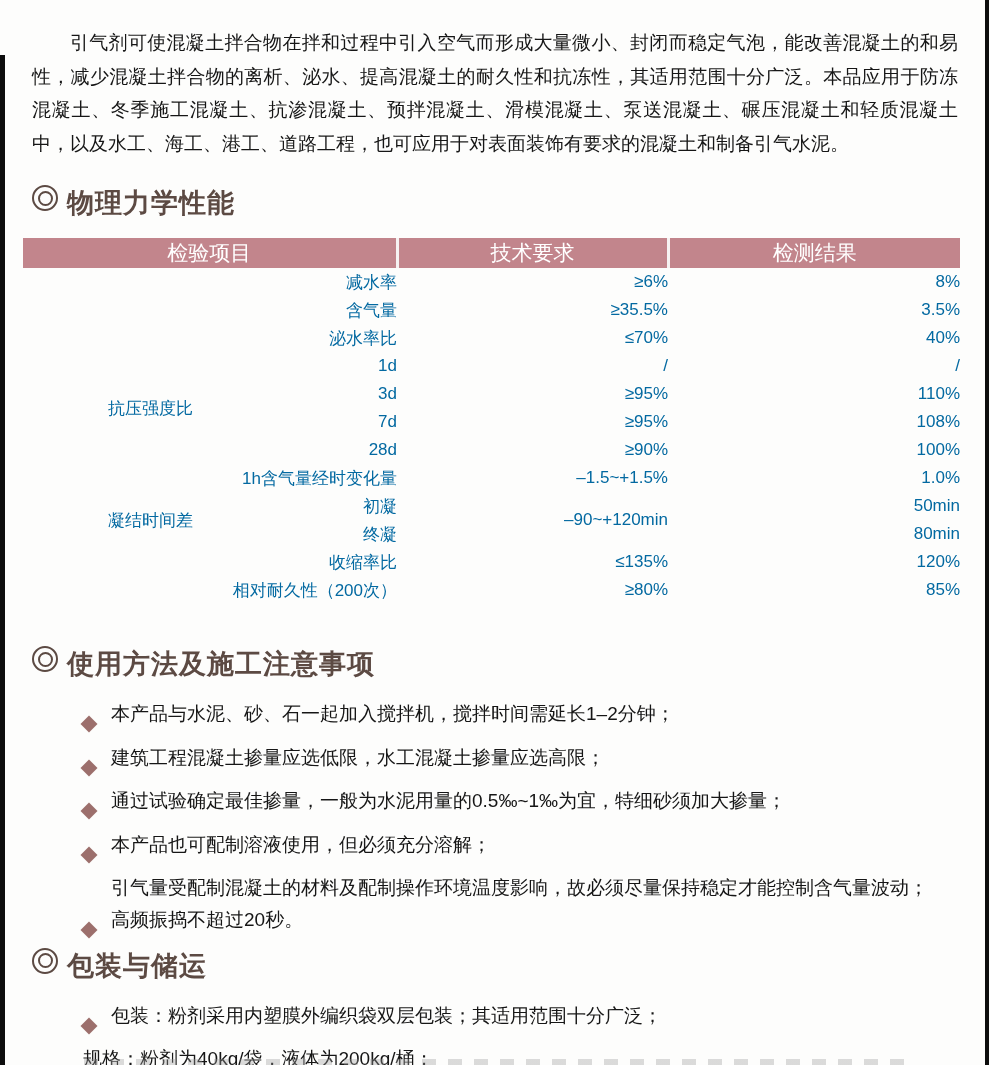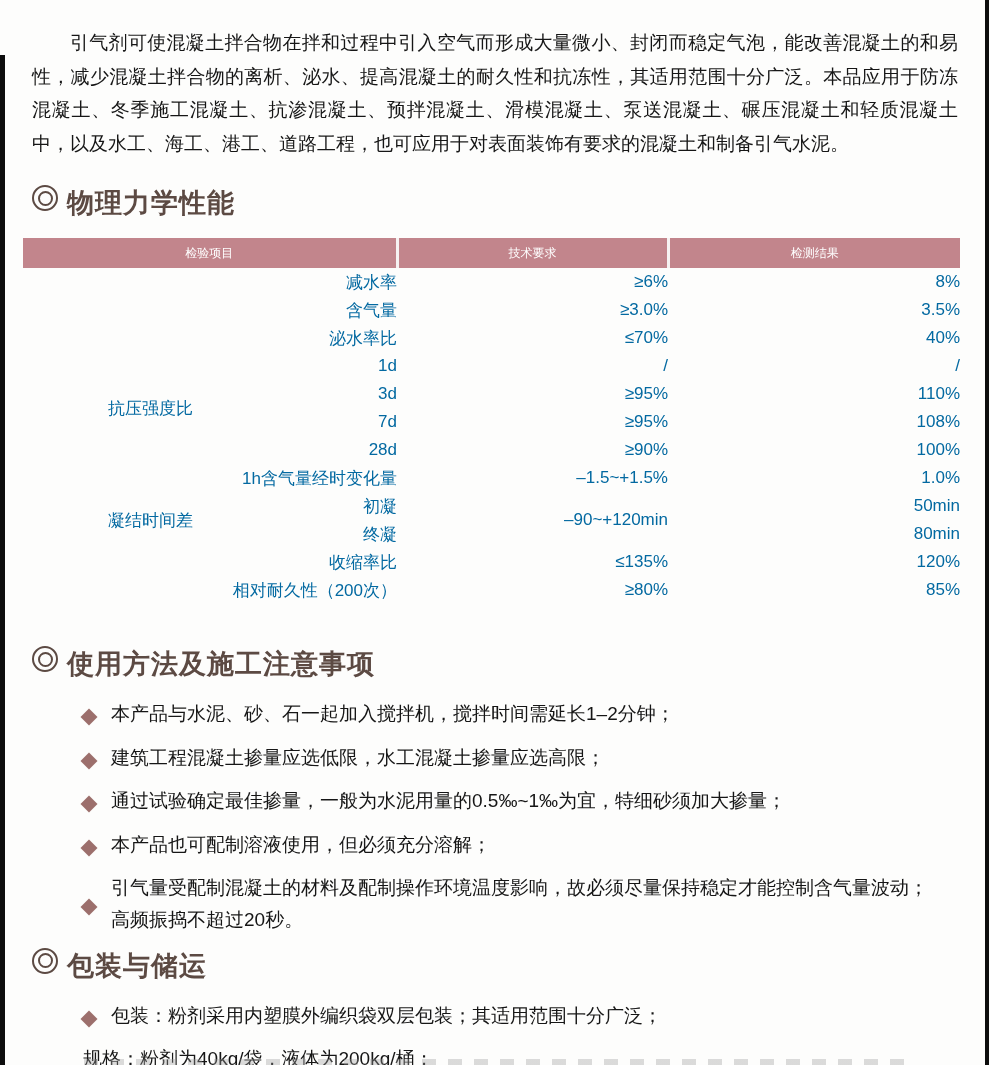--- a/index.html
+++ b/index.html
@@ -38,34 +38,34 @@
   }
   .bullseye .inner{width:11px;height:11px;border:2.5px solid #5c4a43;border-radius:50%;}
 
   
   table.spec{
     border-collapse:collapse;table-layout:fixed;
     width:937px;margin-left:-9px;margin-top:17px;
   }
   table.spec th{
     background:#c2858c;color:#ffffff;font-weight:normal;
-    font-size:12px;height:28px;text-align:center;
+    font-size:21px;height:28px;text-align:center;
   }
   table.spec th.sep{border-right:3px solid #f6f2f2;}
   table.spec td{
     font-size:17px;height:28px;text-align:right;vertical-align:middle;
     color:#0369a1;padding:0;
   }
   td.group-label{text-align:left;padding-left:45px;}
   td.age{text-align:left;padding-left:145px;}
   td.result{padding-left:38px;}
 
   
   .bullets{margin-top:16px;}
-  .bullet-row{display:flex;align-items:center;margin-left:51px;margin-bottom:11.5px;}
+  .bullet-row{display:flex;align-items:flex-end;margin-left:51px;margin-bottom:11.5px;}
   .diamond{
     width:12px;height:12px;background:#9c6f6c;transform:rotate(45deg);
     margin:6px 16px 0 0;flex:0 0 auto;
   }
   .bullet-text{font-size:19px;line-height:32px;color:#161616;}
 
   
   .cutoff{
     position:absolute;left:84px;bottom:0;height:6px;width:830px;
     overflow:hidden;opacity:.35;
@@ -103,21 +103,21 @@
       <th class="sep">技术要求</th>
       <th>检测结果</th>
     </tr>
     <tr>
       <td colspan="2">减水率</td>
       <td>≥6%</td>
       <td class="result">8%</td>
     </tr>
     <tr>
       <td colspan="2">含气量</td>
-      <td>≥3.0%</td>
+      <td>≥35.5%</td>
       <td class="result">3.5%</td>
     </tr>
     <tr>
       <td colspan="2">泌水率比</td>
       <td>≤70%</td>
       <td class="result">40%</td>
     </tr>
     <tr>
       <td rowspan="4" class="group-label">抗压强度比</td>
       <td class="age">1d</td>

